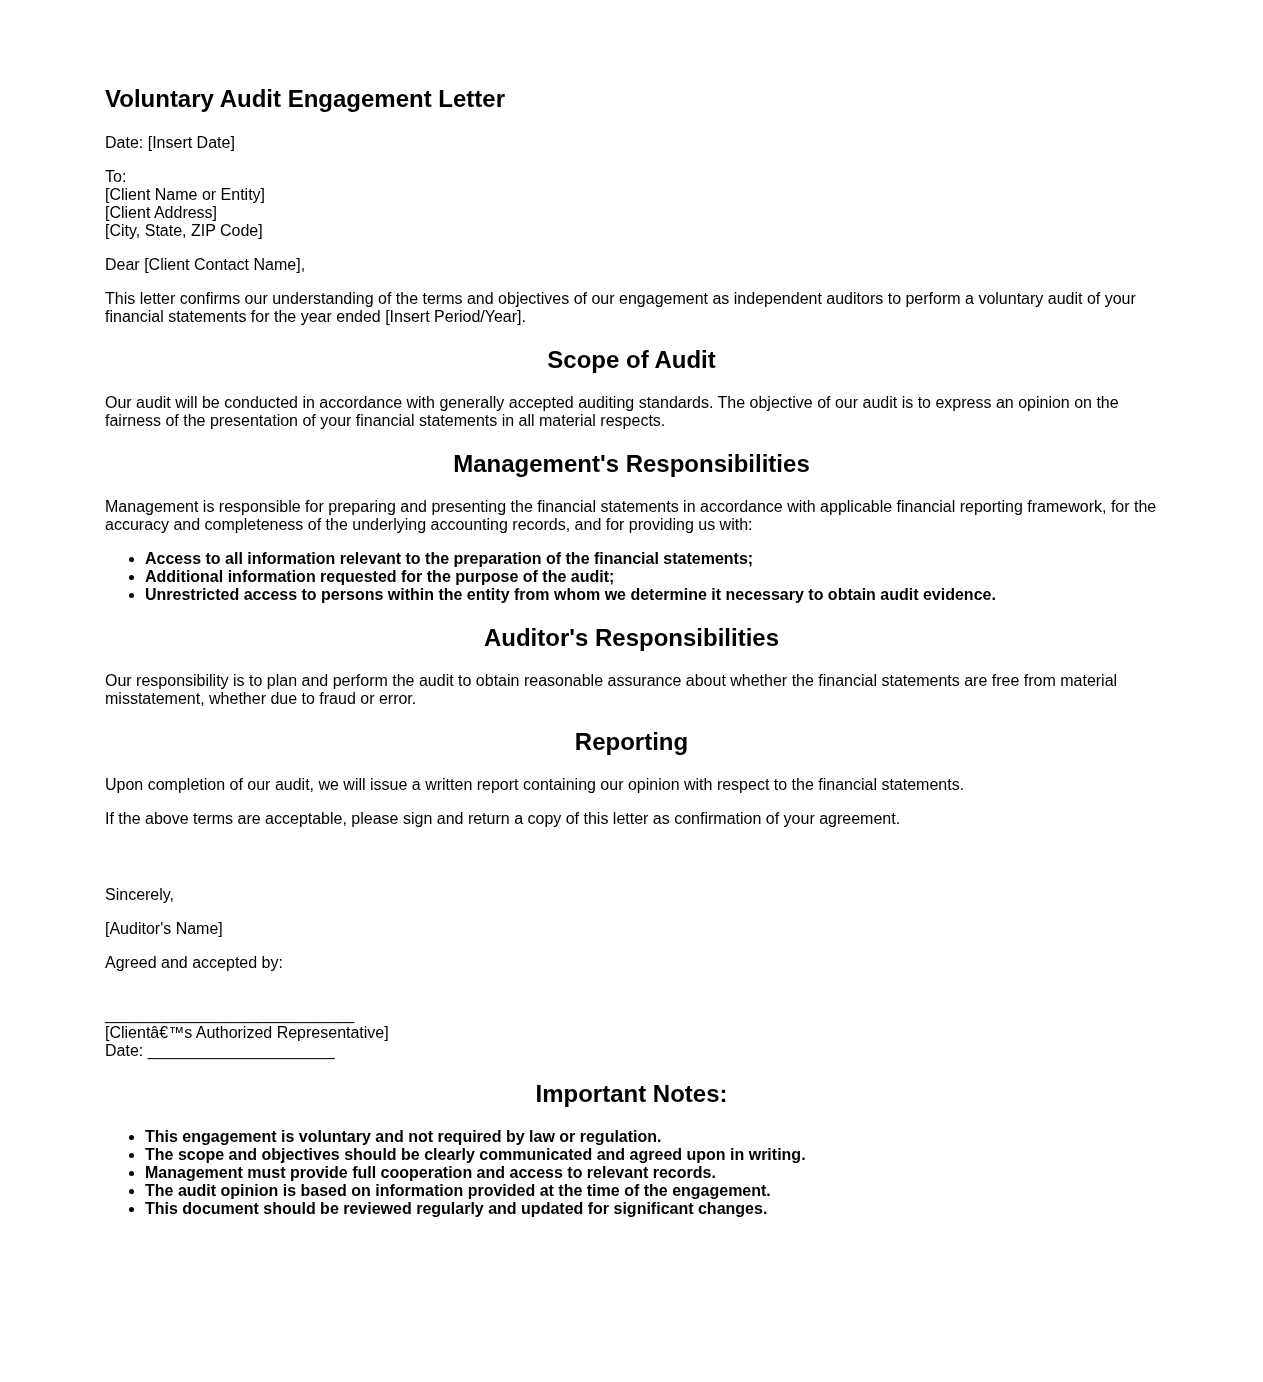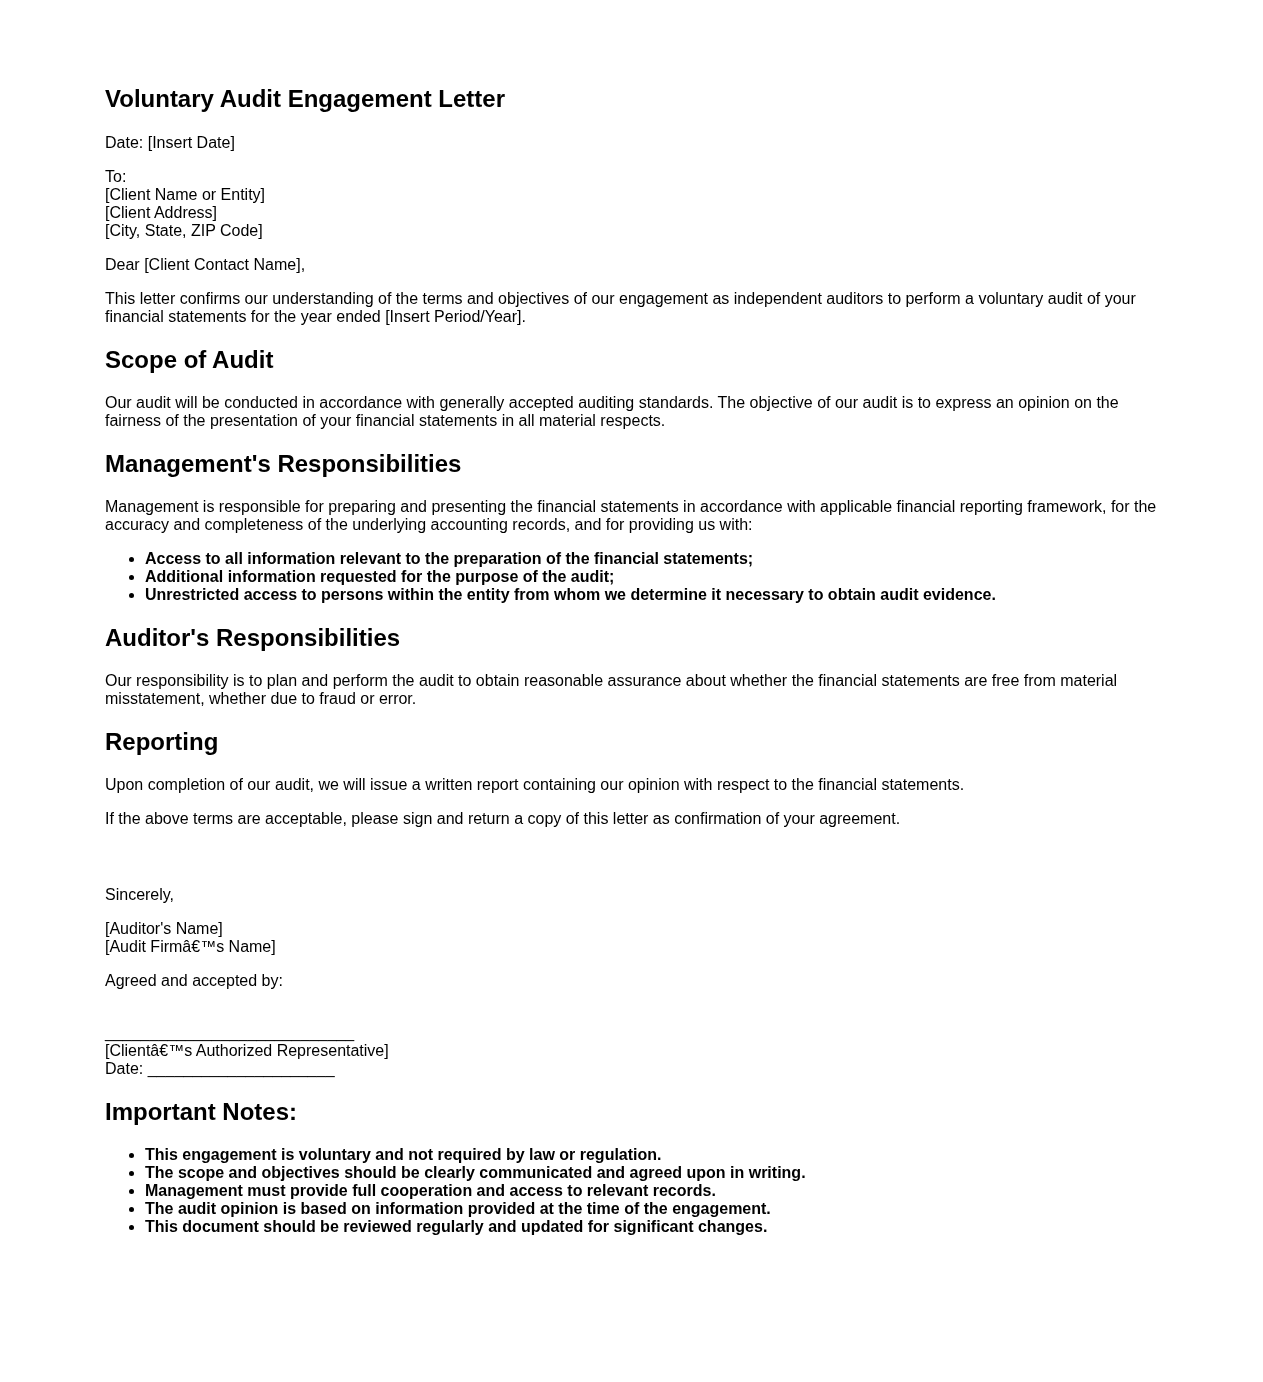--- a/index.html
+++ b/index.html
@@ -20,20 +20,21 @@
   }
   .doc-title {
     font-size: 24px;
     font-weight: bold;
     margin: 21px 0;
   }
   .section-heading {
     font-size: 24px;
     font-weight: bold;
     margin: 20px 0;
+    text-align: center;
   }
   .para {
     margin: 16px 0;
   }
   .multiline {
     margin: 8px 0;
   }
   ul.bullet-list {
     margin: 0 0;
     padding-left: 40px;
@@ -87,21 +88,20 @@
 
   <h2 class="section-heading">Reporting</h2>
   <p class="para">Upon completion of our audit, we will issue a written report containing our opinion with respect to the financial statements.</p>
 
   <p class="para">If the above terms are acceptable, please sign and return a copy of this letter as confirmation of your agreement.</p>
 
   <p class="para sincerely">Sincerely,</p>
 
   <div class="multiline">
     <div>[Auditor's Name]</div>
-    <div>[Audit Firmâ€™s Name]</div>
   </div>
 
   <p class="para">Agreed and accepted by:</p>
 
   <div class="multiline signature-block">
     <div>____________________________</div>
     <div>[Clientâ€™s Authorized Representative]</div>
     <div>Date: _____________________</div>
   </div>
 

